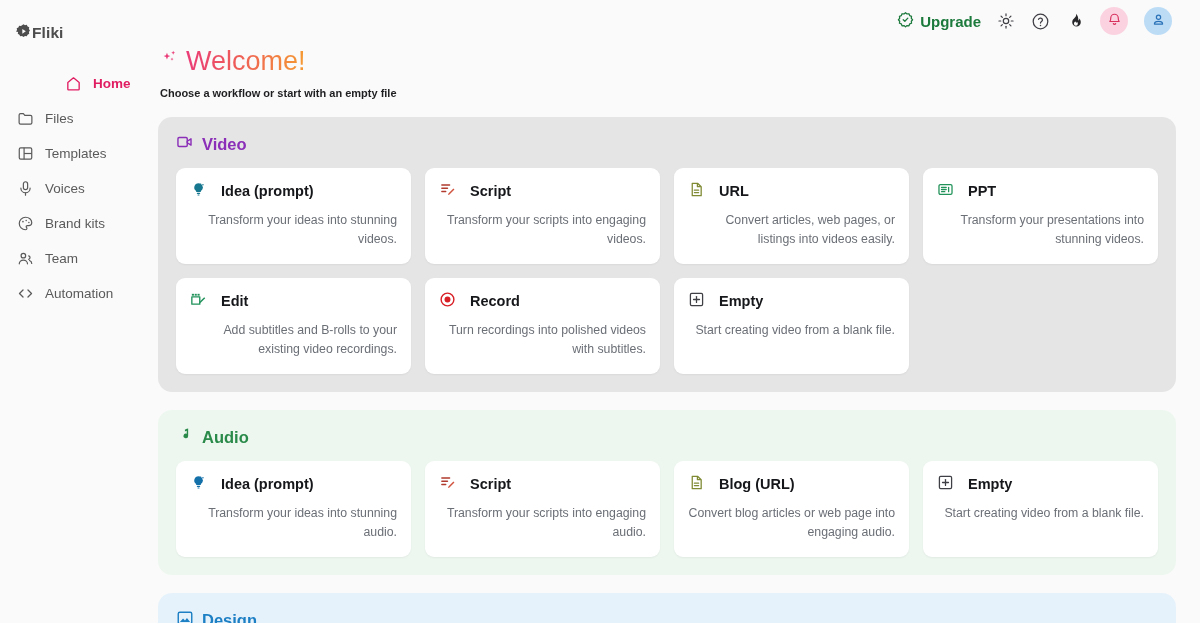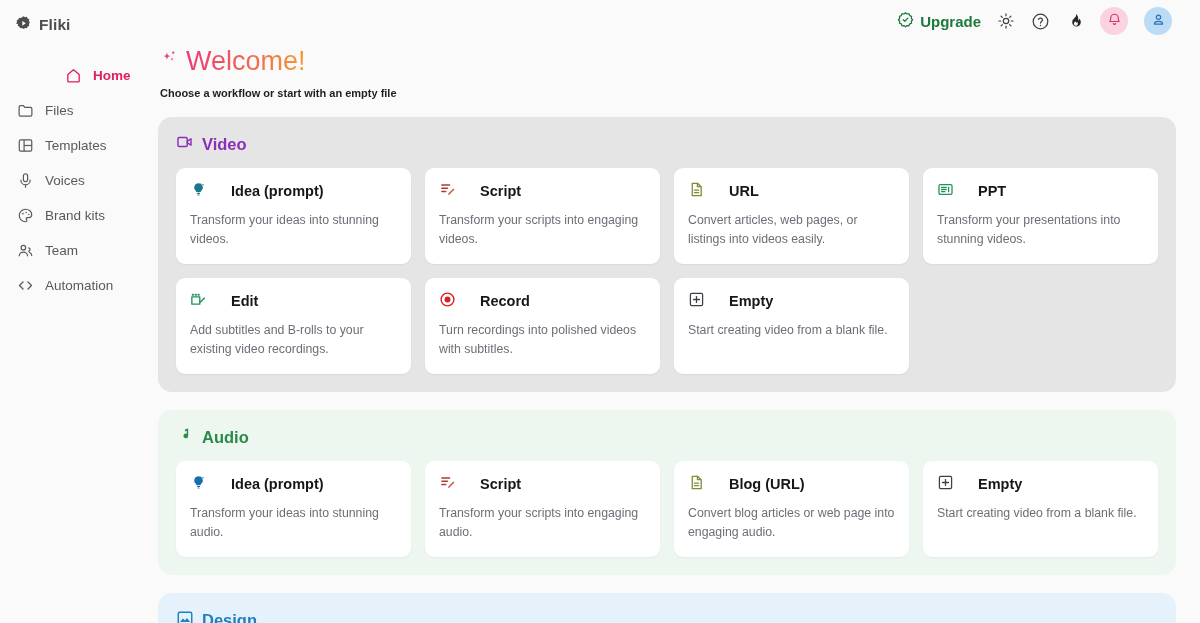--- a/index.html
+++ b/index.html
@@ -13,22 +13,22 @@
   .app { display: flex; width: 1200px; height: 623px; position: relative; }
 
   
   .sidebar {
     width: 158px; flex: 0 0 158px;
     background: #fafafa;
     padding: 10px 0 0 0;
     display: flex; flex-direction: column;
   }
   .brand {
-    display: flex; align-items: center; gap: 7px;
-    padding: 2px 0 0 15px; height: 28px;
+    display: flex; align-items: center; 
+    padding: 2px 0 0 15px; height: 28px; margin-top: 8px;
   }
   .brand-name { font-size: 15.5px; font-weight: 700; color: #4d4d4d; letter-spacing: .1px; }
   .nav { margin-top: 20px; display: flex; flex-direction: column; }
   .nav-item {
     display: flex; align-items: center; gap: 11px;
     height: 35px; padding-left: 17px;
     font-size: 13.5px; color: #5a5a5a; cursor: pointer;
   }
   .nav-item .nlabel { line-height: 1; }
   .nav-item.active { color: #e11d62; font-weight: 600; margin-left: 48px; }
@@ -79,25 +79,26 @@
   .section.audio  .section-head { color: #2a8a4a; }
   .section.design .section-head { color: #1d7fc4; }
 
   .cards { display: grid; grid-template-columns: repeat(4, 1fr); gap: 14px; }
   .card {
     background: #fff; border-radius: 9px;
     padding: 13px 14px 15px 14px;
     min-height: 88px; cursor: pointer;
     box-shadow: 0 1px 2px rgba(16,24,40,.05);
   }
-  .card-head { display: flex; align-items: center; gap: 24px; }
+  .card-head { display: flex; align-items: center; gap: 14px; }
   .card-title { font-size: 14.5px; font-weight: 700; color: #16171a; line-height: 1.1; }
   .card-desc {
     margin-top: 9px; font-size: 12.3px; line-height: 1.55;
     color: #6b6f76;
+    text-align: right;
   }
   svg { shape-rendering: geometricPrecision; }
 </style>
 </head>
 <body>
 
 <div class="app">
 
   <aside class="sidebar">
     <div class="brand">

